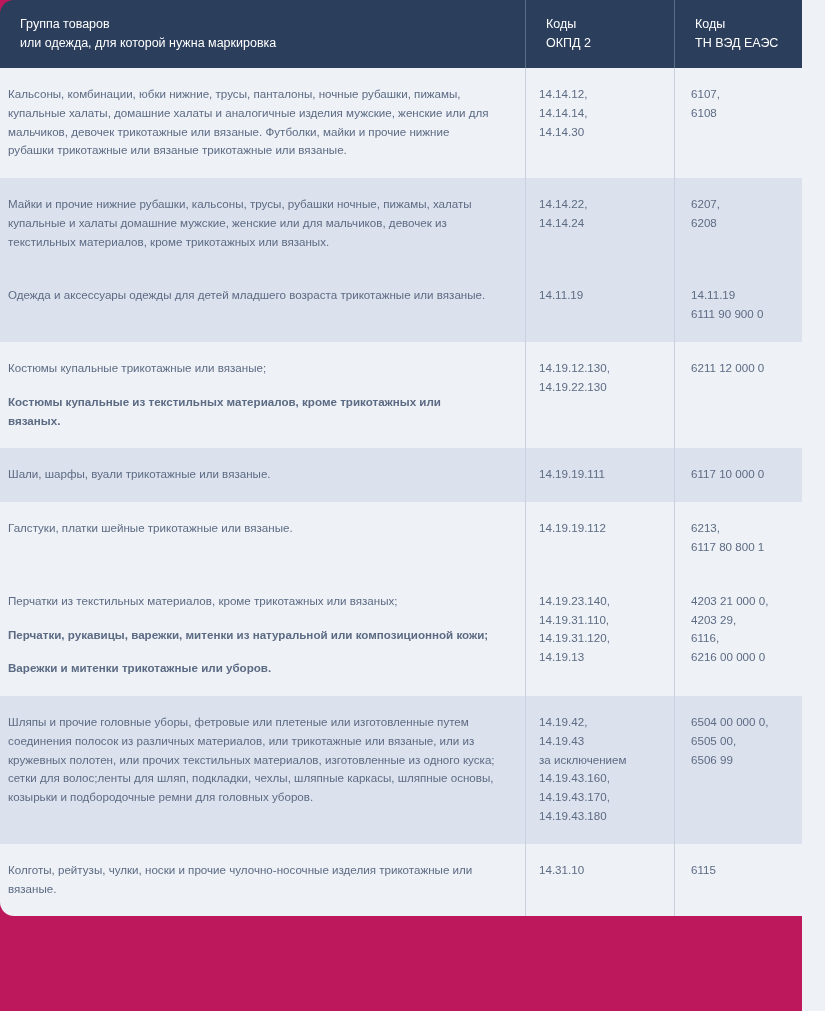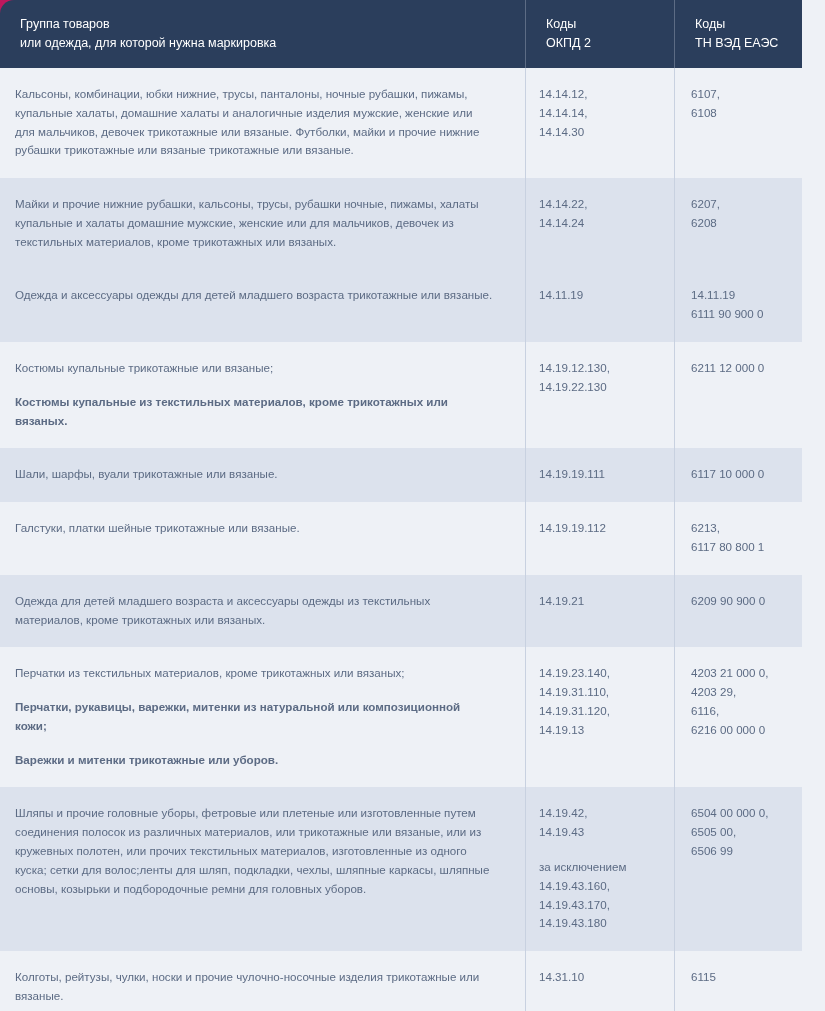--- a/index.html
+++ b/index.html
@@ -47,35 +47,35 @@
 
   
   tbody td {
     vertical-align: top;
     font-size: 11.6px;
     line-height: 1.62;
     color: #5c6b84;
     border-right: 1px solid #c8d1e0;
     padding: 17px 16px 18px 20px;
   }
-  tbody td.td-group { padding-left: 15px; padding-right: 30px; }
+  tbody td.td-group { padding-left: 8px; padding-right: 30px; }
   tbody td.td-okpd  { padding-left: 13px; }
   tbody td.td-tnved { padding-left: 16px; border-right: none; }
 
   tbody tr.row-light td { background: #eef1f6; }
   tbody tr.row-dark  td { background: #dce2ed; }
 
   tbody tr:last-child td:first-child { border-radius: 0 0 0 14px; }
   tbody tr:last-child td:last-child  { border-radius: 0 0 14px 0; }
 
   .para { display: block; }
   .para + .para { margin-top: 0; font-weight: bold; }
   .para.gap { margin-top: 15px; }
   .codeline { display: block; white-space: nowrap; }
-  .codeline.gap { margin-top: 16px; }
+  .codeline.gap { margin-top: 0; }
 </style>
 </head>
 <body>
 
 <div class="table-wrap">
   <table class="mtable">
     <colgroup>
       <col class="c-group">
       <col class="c-okpd">
       <col class="c-tnved">
@@ -165,31 +165,20 @@
             <span class="para">Галстуки, платки шейные трикотажные или вязаные.</span>
           </td>
           <td class="td-okpd">
             <span class="codeline">14.19.19.112</span>
           </td>
           <td class="td-tnved">
             <span class="codeline">6213,</span>
             <span class="codeline">6117 80 800 1</span>
           </td>
         </tr>
-        <tr class="row-dark">
-          <td class="td-group">
-            <span class="para">Одежда для детей младшего возраста и аксессуары одежды из текстильных материалов, кроме трикотажных или вязаных.</span>
-          </td>
-          <td class="td-okpd">
-            <span class="codeline">14.19.21</span>
-          </td>
-          <td class="td-tnved">
-            <span class="codeline">6209 90 900 0</span>
-          </td>
-        </tr>
         <tr class="row-light">
           <td class="td-group">
             <span class="para">Перчатки из текстильных материалов, кроме трикотажных или вязаных;</span>
             <span class="para gap">Перчатки, рукавицы, варежки, митенки из натуральной или композиционной кожи;</span>
             <span class="para gap">Варежки и митенки трикотажные или уборов.</span>
           </td>
           <td class="td-okpd">
             <span class="codeline">14.19.23.140,</span>
             <span class="codeline">14.19.31.110,</span>
             <span class="codeline">14.19.31.120,</span>

